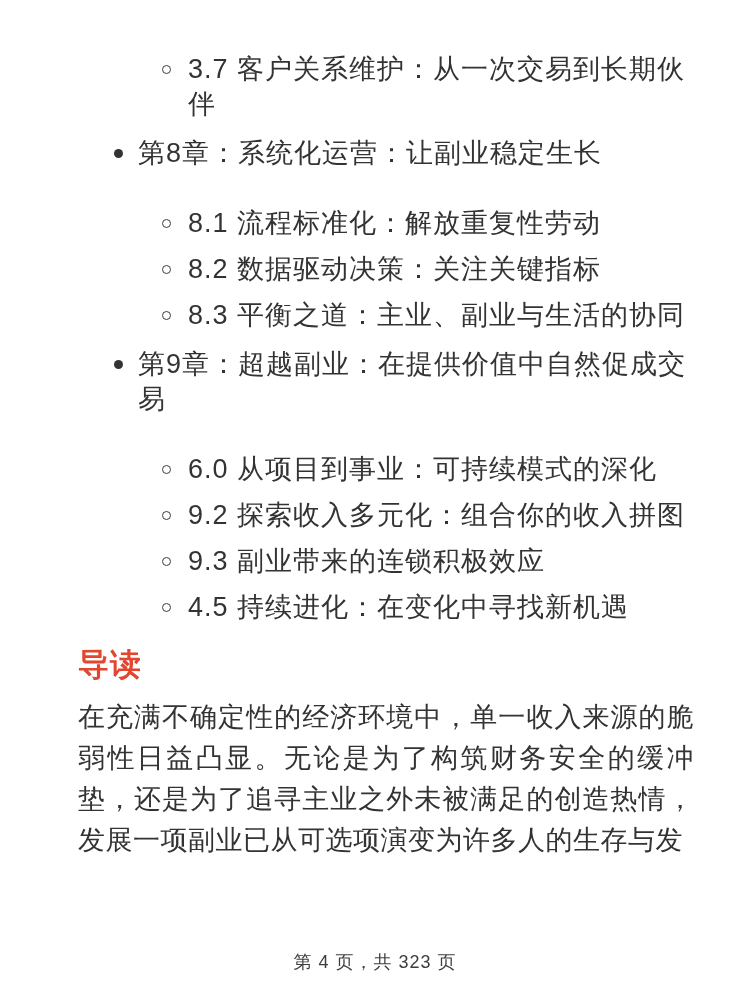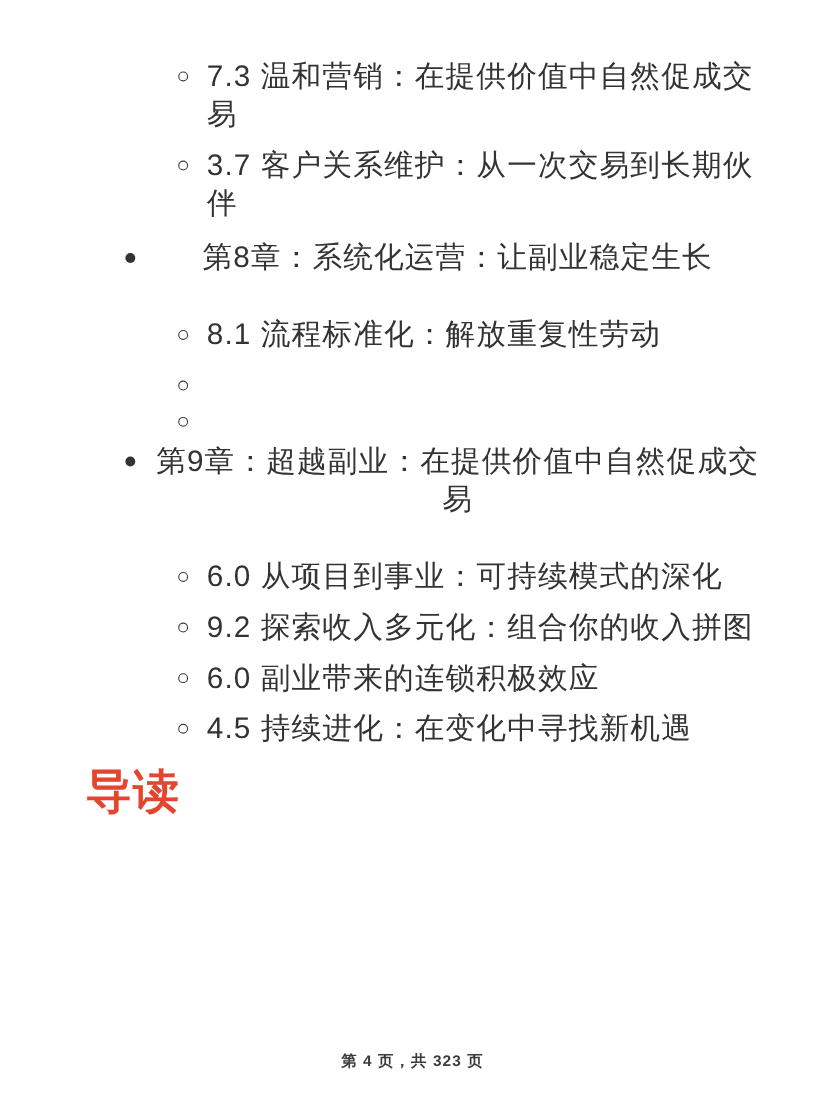--- a/index.html
+++ b/index.html
@@ -13,109 +13,108 @@
   }
   .content { padding: 52px 56px 0 78px; }
 
   
   .toc { font-size: 27px; letter-spacing: 1px; }
   .chapter-row { display: flex; align-items: flex-start; margin-top: 14px; }
   .bullet-filled {
     flex: 0 0 auto; width: 9px; height: 9px; border-radius: 50%;
     background: #333333; margin: 13px 0 0 36px;
   }
-  .chapter-title { margin-left: 15px; width: 560px; line-height: 35px; text-align: center; }
+  .chapter-title { margin-left: 15px; width: 560px; line-height: 35px; }
 
   .sub-list { margin-top: 35px; }
   .sub-row { display: flex; align-items: flex-start; margin-bottom: 11px; }
   .bullet-open {
     flex: 0 0 auto; width: 7px; height: 7px; box-sizing: content-box;
     border: 1.5px solid #3c3c3c; border-radius: 50%;
     background: transparent; margin: 13px 0 0 84px;
   }
   .sub-text { margin-left: 17px; width: 512px; line-height: 35px; }
 
   
   .section-heading {
     margin-top: 20px;
-    font-size: 42px; font-weight: bold; line-height: 40px;
+    font-size: 31px; font-weight: bold; line-height: 40px;
     color: #e3462e; letter-spacing: 1px;
   }
   .body-paragraph {
     margin-top: 12px;
     font-size: 27px; line-height: 41px; letter-spacing: 0.5px;
     width: 616px; color: #333333;
     text-align: justify;
   }
 
   
   .page-footer {
     position: absolute; left: 0; right: 0; bottom: 26px;
     text-align: center;
-    font-size: 14px; color: #3d3d3d; letter-spacing: 1px; font-weight: bold;
+    font-size: 18px; color: #3d3d3d; letter-spacing: 1px;
   }
 </style>
 </head>
 <body>
 
 <div class="content">
 
   <div class="toc">
 
     <div class="sub-list" style="margin-top:0;">
-      <div class="sub-row">
-        <span class="bullet-open"></span>
-        <span class="sub-text">7.3 温和营销：在提供价值中自然促成交易</span>
-      </div>
       <div class="sub-row">
         <span class="bullet-open"></span>
         <span class="sub-text">3.7 客户关系维护：从一次交易到长期伙伴</span>
       </div>
     </div>
 
     <div class="chapter-row">
       <span class="bullet-filled"></span>
       <span class="chapter-title">第8章：系统化运营：让副业稳定生长</span>
     </div>
     <div class="sub-list">
       <div class="sub-row">
         <span class="bullet-open"></span>
         <span class="sub-text">8.1 流程标准化：解放重复性劳动</span>
       </div>
       <div class="sub-row">
         <span class="bullet-open"></span>
+        <span class="sub-text">8.2 数据驱动决策：关注关键指标</span>
       </div>
       <div class="sub-row">
         <span class="bullet-open"></span>
+        <span class="sub-text">8.3 平衡之道：主业、副业与生活的协同</span>
       </div>
     </div>
 
     <div class="chapter-row">
       <span class="bullet-filled"></span>
       <span class="chapter-title">第9章：超越副业：在提供价值中自然促成交易</span>
     </div>
     <div class="sub-list">
       <div class="sub-row">
         <span class="bullet-open"></span>
         <span class="sub-text">6.0 从项目到事业：可持续模式的深化</span>
       </div>
       <div class="sub-row">
         <span class="bullet-open"></span>
         <span class="sub-text">9.2 探索收入多元化：组合你的收入拼图</span>
       </div>
       <div class="sub-row">
         <span class="bullet-open"></span>
-        <span class="sub-text">6.0 副业带来的连锁积极效应</span>
+        <span class="sub-text">9.3 副业带来的连锁积极效应</span>
       </div>
       <div class="sub-row">
         <span class="bullet-open"></span>
         <span class="sub-text">4.5 持续进化：在变化中寻找新机遇</span>
       </div>
     </div>
 
   </div>
 
   <div class="section-heading">导读</div>
 
+  <div class="body-paragraph">在充满不确定性的经济环境中，单一收入来源的脆弱性日益凸显。无论是为了构筑财务安全的缓冲垫，还是为了追寻主业之外未被满足的创造热情，发展一项副业已从可选项演变为许多人的生存与发</div>
 
 </div>
 
 <div class="page-footer">第 4 页，共 323 页</div>
 
 </body></html>

